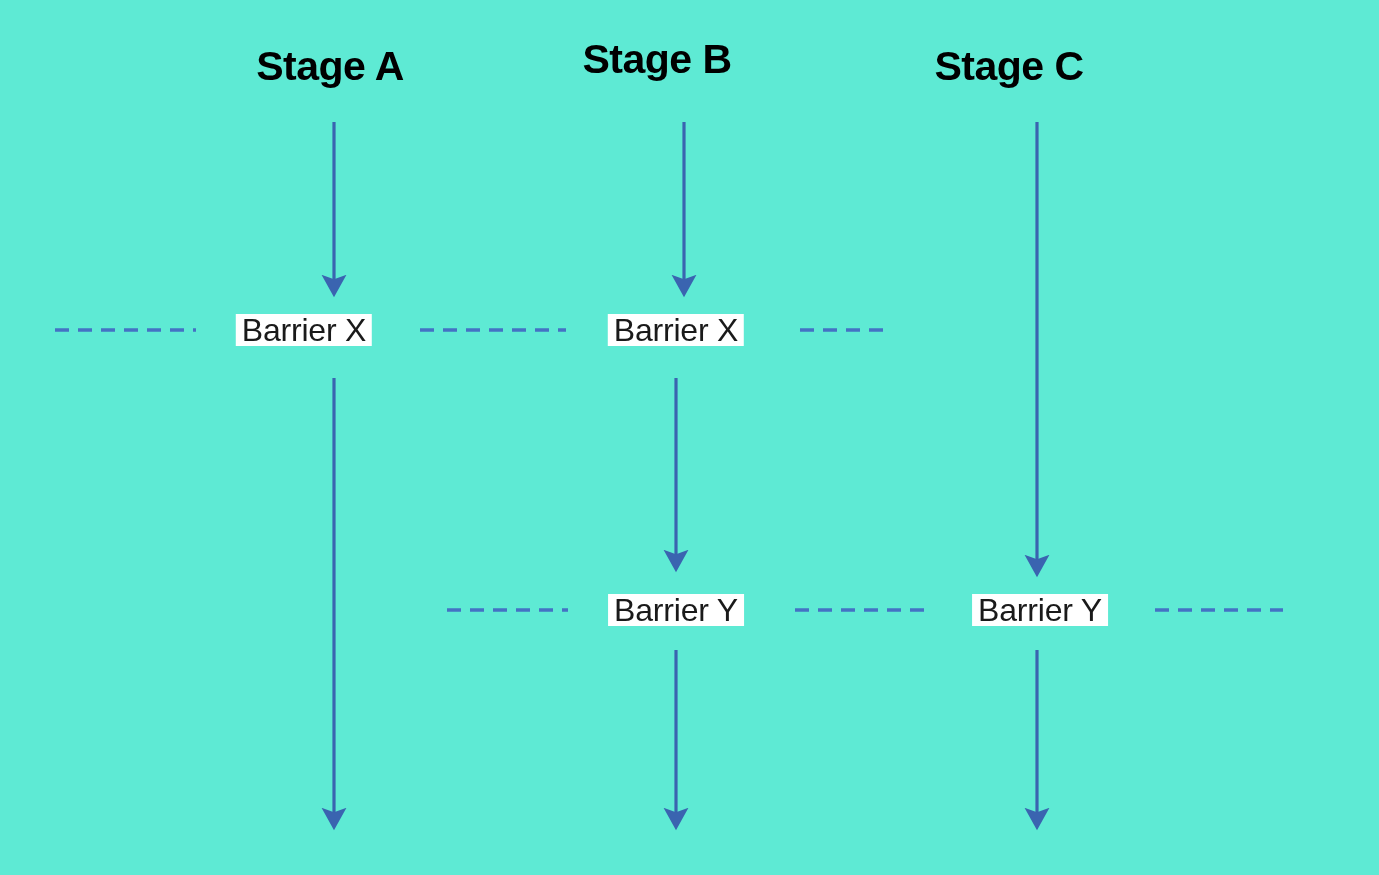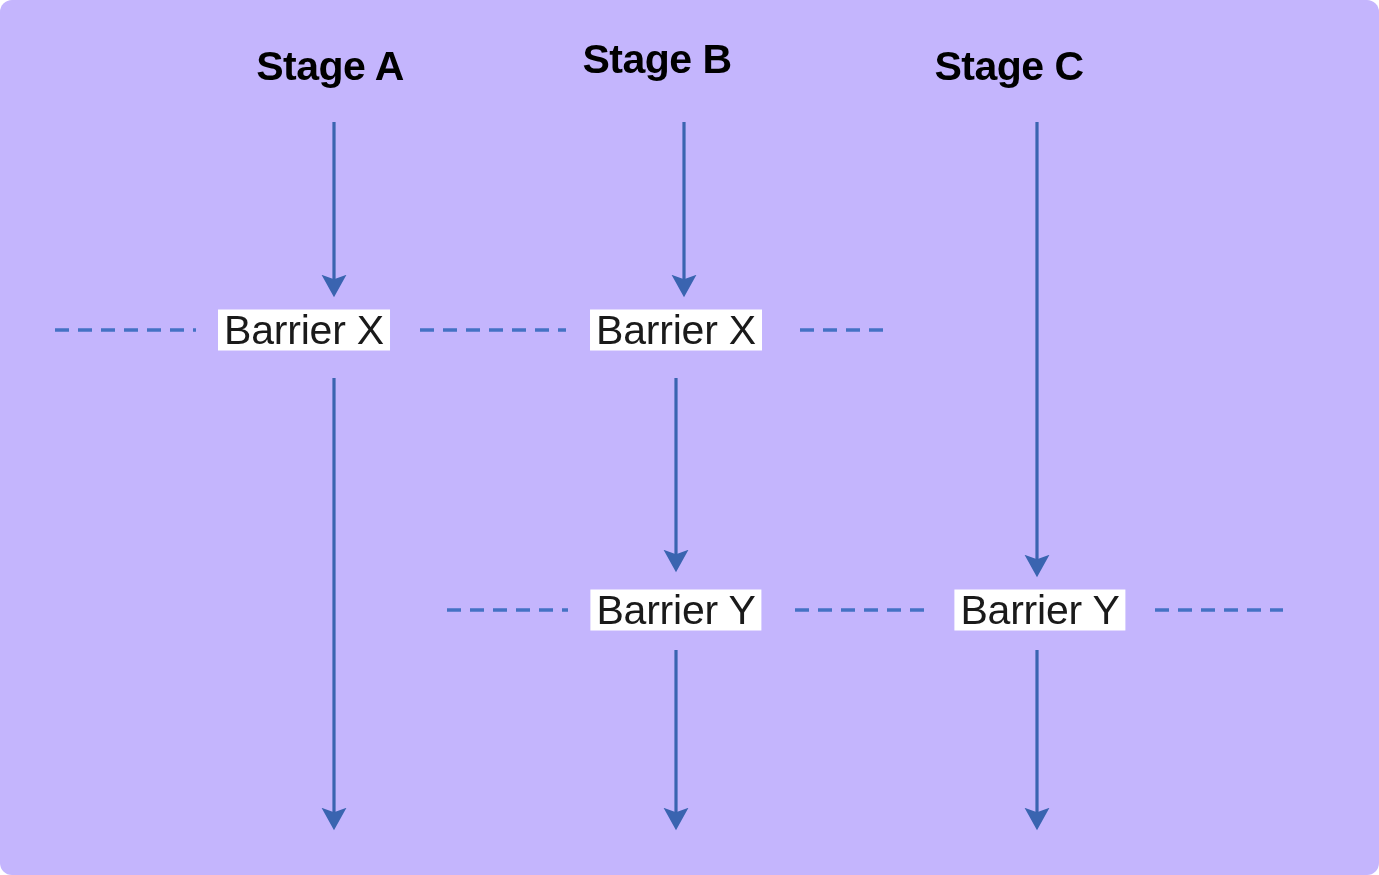--- a/index.html
+++ b/index.html
@@ -4,38 +4,37 @@
 <style>
   html, body {
     margin: 0;
     padding: 0;
     background: #ffffff;
   }
   #canvas {
     position: relative;
     width: 1379px;
     height: 875px;
-    background: #c4b5fd;
+    background: #5eead4;
     overflow: hidden;
     font-family: "Liberation Sans", sans-serif;
-    border-radius: 12px;
   }
   .stage-title {
     position: absolute;
     font-size: 41px;
     font-weight: bold;
     color: #000000;
     white-space: nowrap;
     letter-spacing: -0.5px;
     transform: translateX(-50%);
     line-height: 1;
   }
   .barrier-label {
     position: absolute;
-    font-size: 41px;
+    font-size: 32px;
     font-weight: normal;
     color: #1a1a1a;
     white-space: nowrap;
     letter-spacing: -0.2px;
     transform: translate(-50%, -50%);
     line-height: 1;
     background: #ffffff;
     padding: 0 6px;
     z-index: 3;
   }

